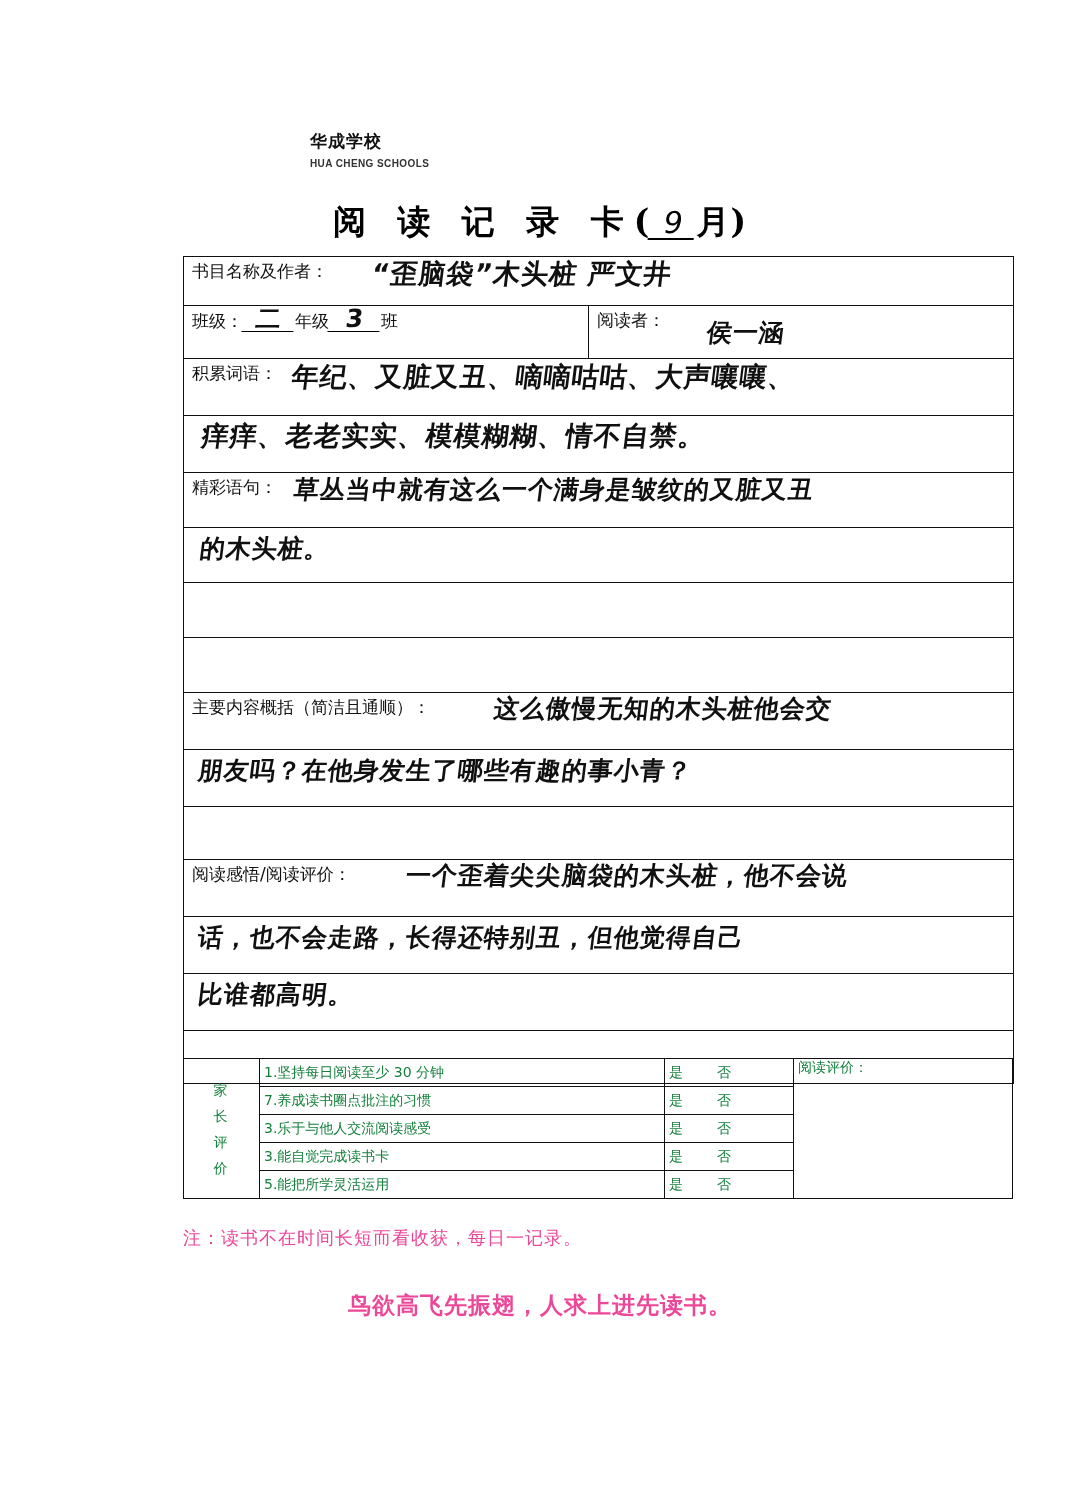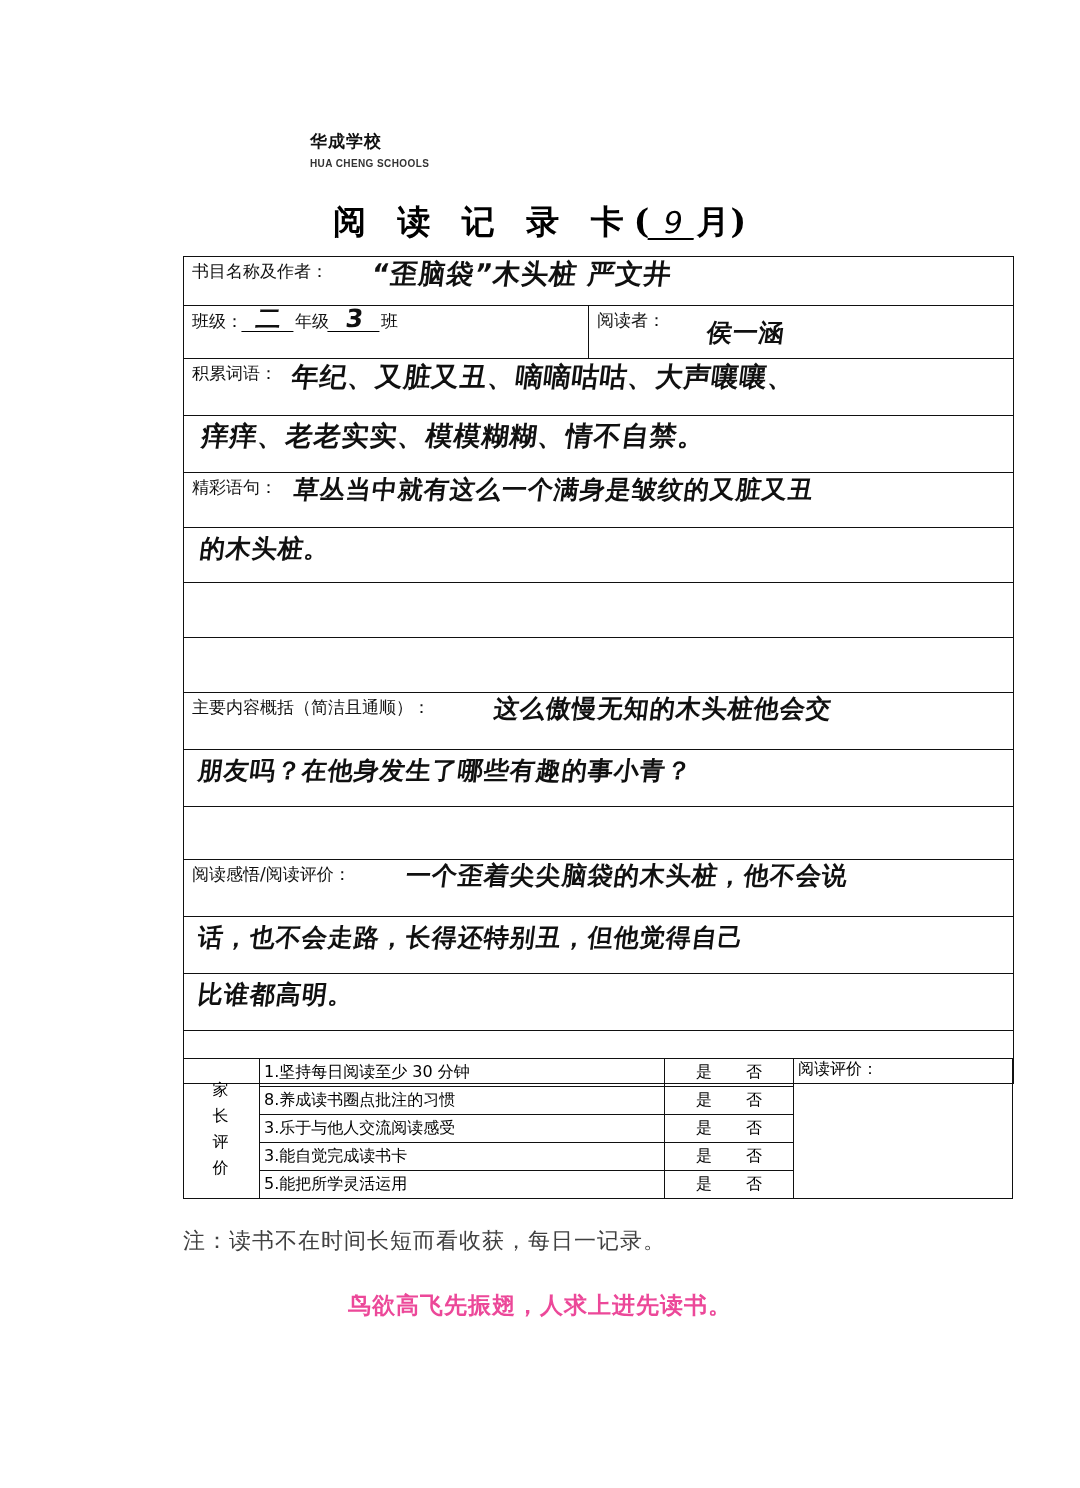--- a/index.html
+++ b/index.html
@@ -139,53 +139,53 @@
   .eval-table {
     position: absolute;
     left: 183px;
     top: 1058px;
     width: 830px;
     border-collapse: collapse;
     table-layout: fixed;
   }
   .eval-table td {
     border: 1.5px solid #111;
-    font-size: 16px;
-    font-family: "DejaVu Sans", "Liberation Sans", sans-serif;
-    color: #000000;
+    font-size: 14px;
+    font-family: "DejaVu Sans", "Liberation Sans", sans-serif;
+    color: #15803d;
     height: 27px;
     padding: 0 4px;
   }
   .eval-vertical {
     width: 67px;
     text-align: center;
     vertical-align: middle;
     font-size: 18px;
     line-height: 26px;
     letter-spacing: 2px;
   }
   .eval-vertical span { display: block; }
   .eval-item { padding-left: 12px; }
-  .eval-yn { width: 120px; text-align: center; }
+  .eval-yn { width: 120px; }
   .eval-yn .yes { margin-right: 34px; }
   .eval-comment {
     width: 210px;
     vertical-align: top;
     padding-top: 4px;
     padding-left: 10px;
   }
 
   
   .note {
     position: absolute;
     left: 183px;
     top: 1226px;
-    font-size: 22px;
+    font-size: 18px;
     font-family: "DejaVu Serif", "Liberation Serif", serif;
-    color: #404040;
+    color: #ec4899;
     letter-spacing: 1px;
   }
   .motto {
     position: absolute;
     left: 0;
     top: 1290px;
     width: 1080px;
     text-align: center;
     font-size: 23px;
     font-weight: bold;
@@ -319,21 +319,21 @@
     <td class="eval-item">1.坚持每日阅读至少 30 分钟</td>
     <td class="eval-yn">
       <span class="yes">是</span><span>否</span>
     </td>
     <td class="eval-comment" rowspan="5">
       <span>阅读评价：</span>
       <span class="hw hw-sm"></span>
     </td>
   </tr>
   <tr>
-    <td class="eval-item">8.养成读书圈点批注的习惯</td>
+    <td class="eval-item">7.养成读书圈点批注的习惯</td>
     <td class="eval-yn">
       <span class="yes">是</span><span>否</span>
     </td>
   </tr>
   <tr>
     <td class="eval-item">3.乐于与他人交流阅读感受</td>
     <td class="eval-yn">
       <span class="yes">是</span><span>否</span>
     </td>
   </tr>

